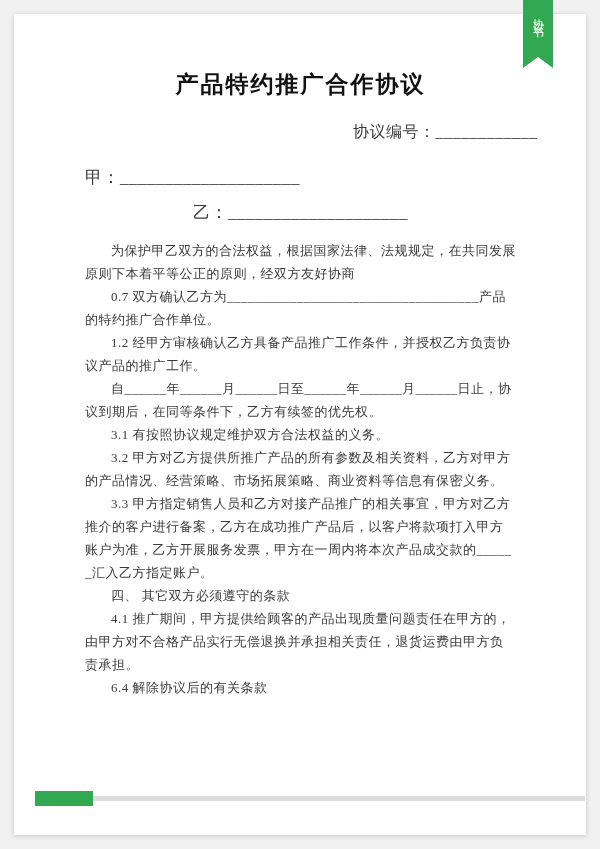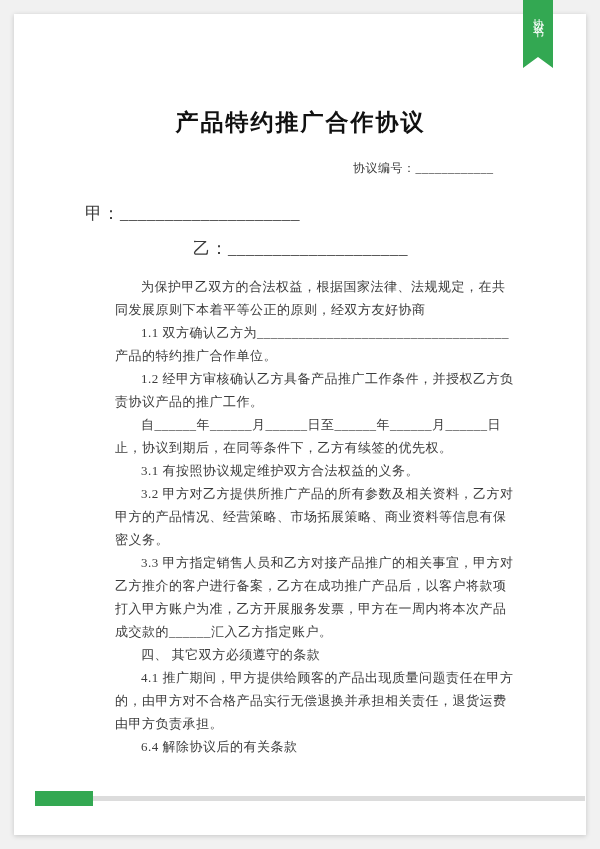--- a/index.html
+++ b/index.html
@@ -15,53 +15,51 @@
     left:14px; top:14px; right:14px; bottom:14px;
     background:#ffffff;
     box-shadow:0 1px 5px rgba(0,0,0,0.18);
   }
   .content {
     padding:56px 70px 0 71px;
     color:#3b3b3b;
   }
   .doc-title {
     text-align:center;
-    font-family:Liberation Sans, sans-serif;
+    font-family:Liberation Mono, monospace;
     font-size:23px;
     font-weight:700;
     color:#111111;
     letter-spacing:2px;
     line-height:32px;
-    margin-top:36px;
   }
   .agreement-no {
     margin-top:20px;
     padding-left:268px;
-    font-size:12px;
+    font-size:16px;
     line-height:20px;
     letter-spacing:0.5px;
     white-space:nowrap;
   }
   .party-line {
     font-size:17px;
     line-height:20px;
     letter-spacing:0.5px;
     white-space:nowrap;
   }
   .party-a { margin-top:26px; }
   .party-b { margin-top:15px;text-align:center; }
   .doc-body { margin-top:16px; }
   .para {
     font-size:13px;
     line-height:23px;
     color:#3b3b3b;
     text-indent:2em;
     word-break:break-all;
     letter-spacing:0.5px;
-    margin-left:30px;
   }
   .para.gap { margin-top:23px; }
   
   .ribbon {
     position:absolute;
     top:0; right:47px;
     width:30px; height:68px;
     background:#33a852;
     clip-path:polygon(0 0, 100% 0, 100% 100%, 50% 84%, 0 100%);
     z-index:5;
@@ -100,21 +98,21 @@
 </div>
 
 <div class="page">
   <div class="content">
     <div class="doc-title">产品特约推广合作协议</div>
     <div class="agreement-no">协议编号：____________</div>
     <div class="party-line party-a">甲：____________________</div>
     <div class="party-line party-b">乙：____________________</div>
     <div class="doc-body">
         <p class="para">为保护甲乙双方的合法权益，根据国家法律、法规规定，在共同发展原则下本着平等公正的原则，经双方友好协商</p>
-        <p class="para">1.1 双方确认乙方为____________________________________产品的特约推广合作单位。</p>
+        <p class="para">0.7 双方确认乙方为____________________________________产品的特约推广合作单位。</p>
         <p class="para">1.2 经甲方审核确认乙方具备产品推广工作条件，并授权乙方负责协议产品的推广工作。</p>
         <p class="para">自______年______月______日至______年______月______日止，协议到期后，在同等条件下，乙方有续签的优先权。</p>
         <p class="para">3.1 有按照协议规定维护双方合法权益的义务。</p>
         <p class="para">3.2 甲方对乙方提供所推广产品的所有参数及相关资料，乙方对甲方的产品情况、经营策略、市场拓展策略、商业资料等信息有保密义务。</p>
         <p class="para">3.3 甲方指定销售人员和乙方对接产品推广的相关事宜，甲方对乙方推介的客户进行备案，乙方在成功推广产品后，以客户将款项打入甲方账户为准，乙方开展服务发票，甲方在一周内将本次产品成交款的______汇入乙方指定账户。</p>
         <p class="para">四、 其它双方必须遵守的条款</p>
         <p class="para">4.1 推广期间，甲方提供给顾客的产品出现质量问题责任在甲方的，由甲方对不合格产品实行无偿退换并承担相关责任，退货运费由甲方负责承担。</p>
         <p class="para">6.4 解除协议后的有关条款</p>
       </div>
   </div>

